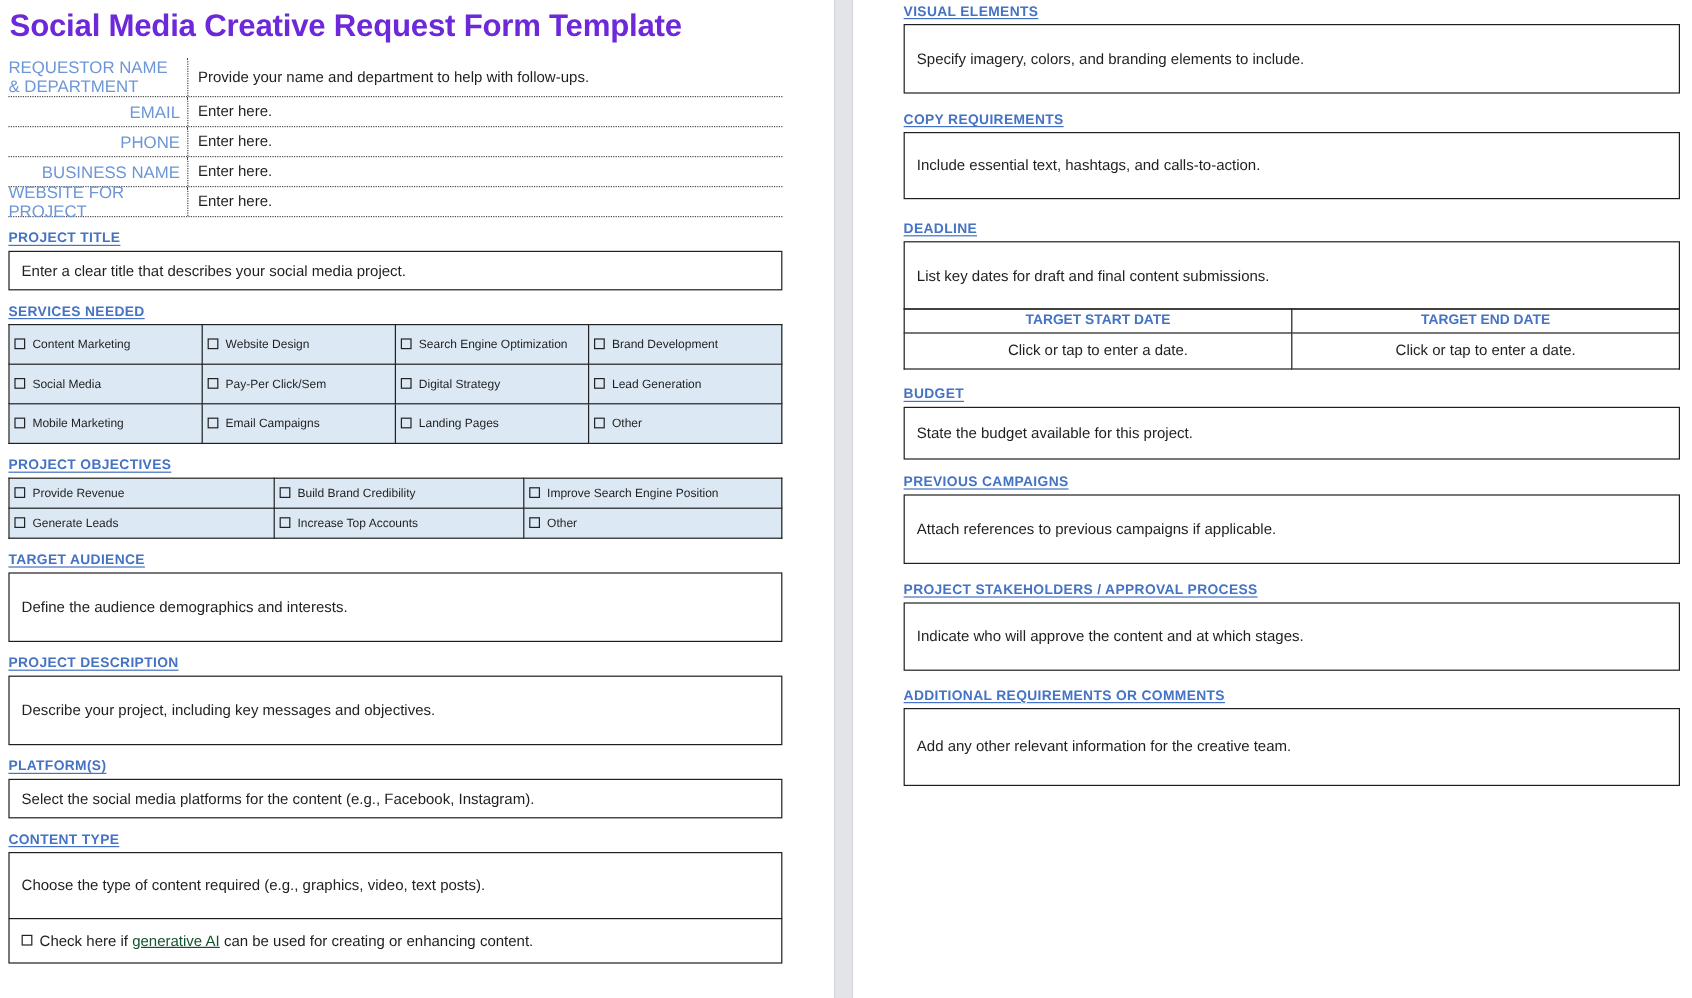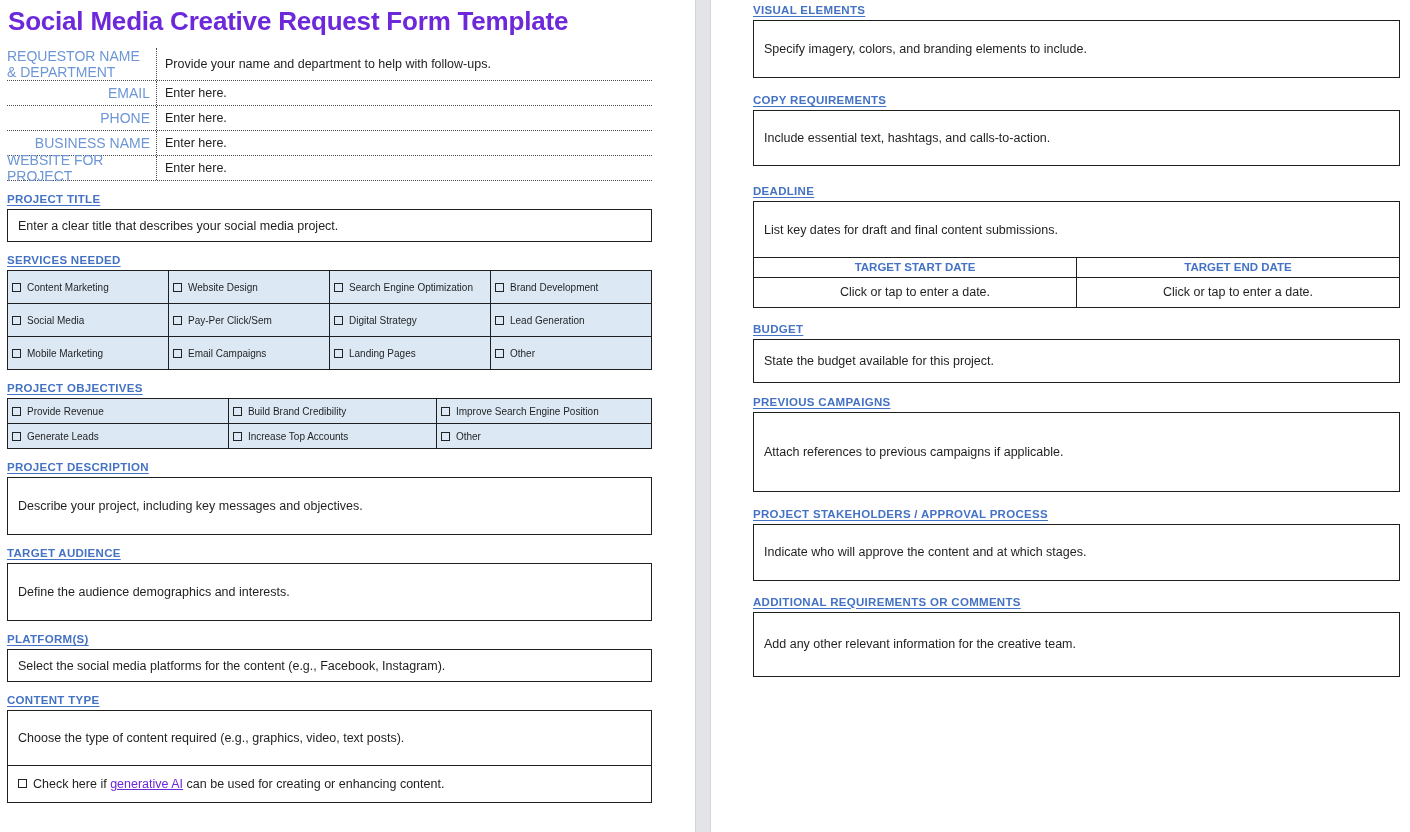--- a/index.html
+++ b/index.html
@@ -36,21 +36,21 @@
   .sec-head {
     font-size:11.5px; font-weight:bold; color:#4472c4; letter-spacing:0.3px;
     text-decoration:underline; text-underline-offset:2px; margin:0 0 4px 0;
   }
 
   .box {
     border:1.5px solid #1f1f1f; display:flex; align-items:center;
     padding:0 10px; font-size:12.5px; background:#fff;
   }
   .h36{height:33px} .h38{height:38px} .h44{height:44px}
-  .h56{height:56px} .h57{height:57px} .h58{height:58px} .h62{height:80px} .h65{height:65px}
+  .h56{height:56px} .h57{height:57px} .h58{height:58px} .h62{height:58px} .h65{height:65px}
   .stacked { margin-top:-1.5px; }
 
   table { border-collapse:collapse; width:100%; table-layout:fixed; }
   .chk-table td {
     border:1.5px solid #1f1f1f; background:#dce9f5;
     font-size:10px; padding:3px 4px; height:33px; vertical-align:middle;
   }
   .obj-table td { height:25px; }
   .col4 td { width:25%; }
   .obj-table td:nth-child(1){width:34.3%} .obj-table td:nth-child(2){width:32.3%} .obj-table td:nth-child(3){width:33.4%}
@@ -62,21 +62,21 @@
   .chk-table .cb { background:transparent; }
 
   .dl-table { margin-top:-1.5px; }
   .dl-table th {
     border:1.5px solid #1f1f1f; height:20px; font-size:11.5px; font-weight:bold;
     color:#4472c4; text-align:center; width:50%;
   }
   .dl-table td {
     border:1.5px solid #1f1f1f; height:30px; font-size:12.5px; text-align:center;
   }
-  .ai-link { text-decoration:underline; color:#6d28d9; }
+  .ai-link { text-decoration:underline; color:#14532d; }
 </style>
 </head>
 <body>
 
 <div class="layout">
 
   <div class="page-left">
     <div class="page-left-inner">
 
       <h1 class="doc-title">Social Media Creative Request Form Template</h1>
@@ -147,27 +147,27 @@
           <tr>
             <td><span class="cb"></span><span>Generate Leads</span></td>
             <td><span class="cb"></span><span>Increase Top Accounts</span></td>
             <td><span class="cb"></span><span>Other</span></td>
           </tr>
         </tbody>
           </table>
       </div>
 
       <div class="section">
+        <div class="sec-head">TARGET AUDIENCE</div>
+        <div class="box h58">Define the audience demographics and interests.</div>
+      </div>
+
+      <div class="section">
         <div class="sec-head">PROJECT DESCRIPTION</div>
         <div class="box h58">Describe your project, including key messages and objectives.</div>
-      </div>
-
-      <div class="section">
-        <div class="sec-head">TARGET AUDIENCE</div>
-        <div class="box h58">Define the audience demographics and interests.</div>
       </div>
 
       <div class="section">
         <div class="sec-head">PLATFORM(S)</div>
         <div class="box h36">Select the social media platforms for the content (e.g., Facebook, Instagram).</div>
       </div>
 
       <div class="section">
         <div class="sec-head">CONTENT TYPE</div>
         <div class="box h56">Choose the type of content required (e.g., graphics, video, text posts).</div>

